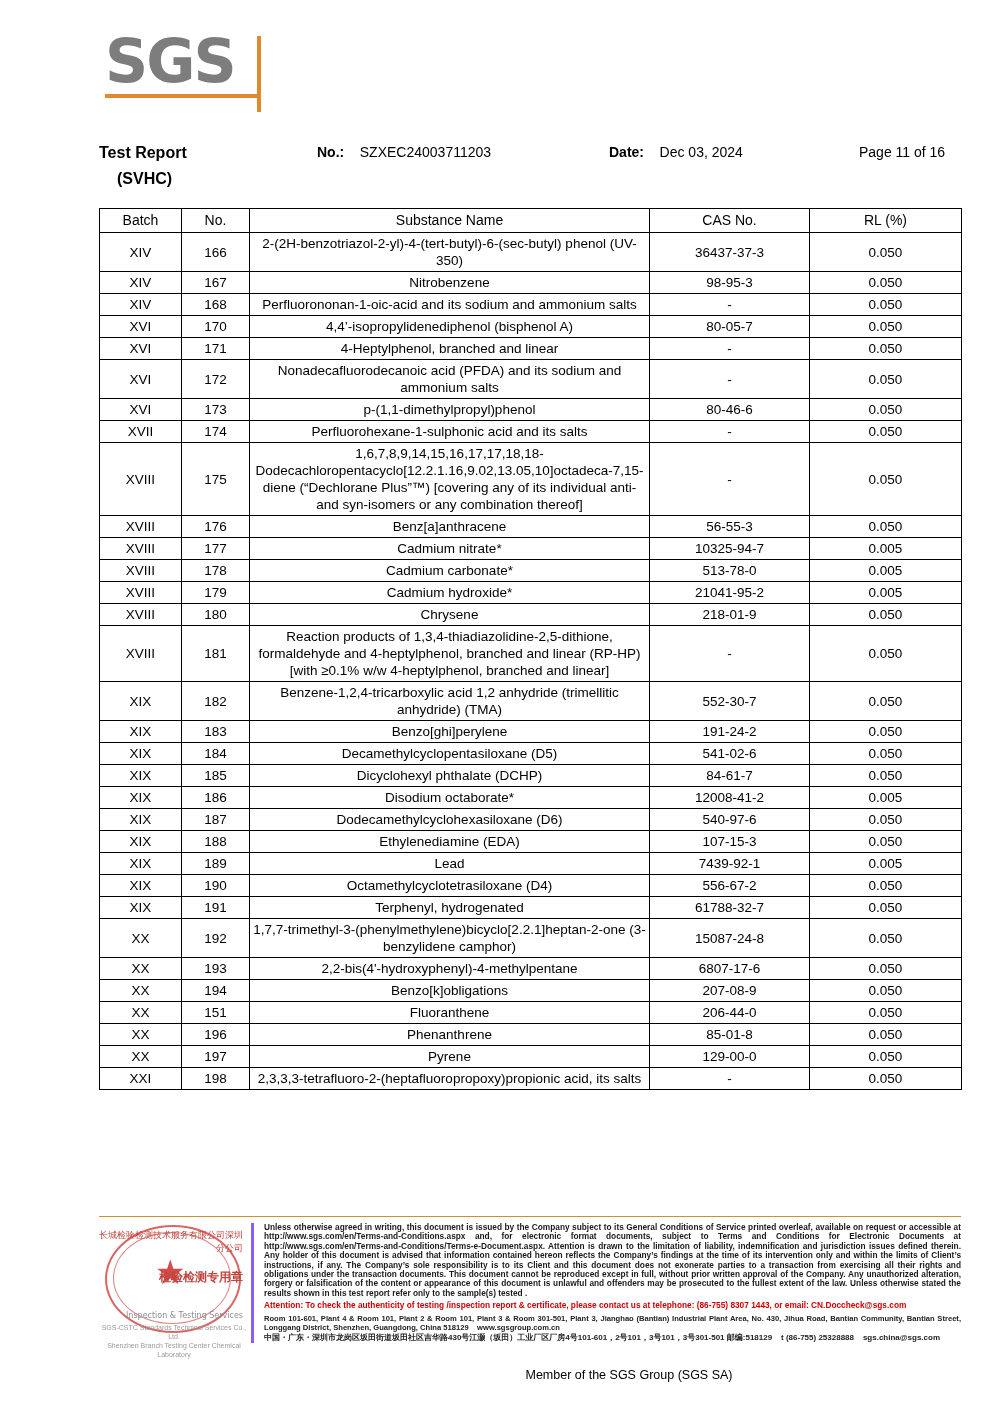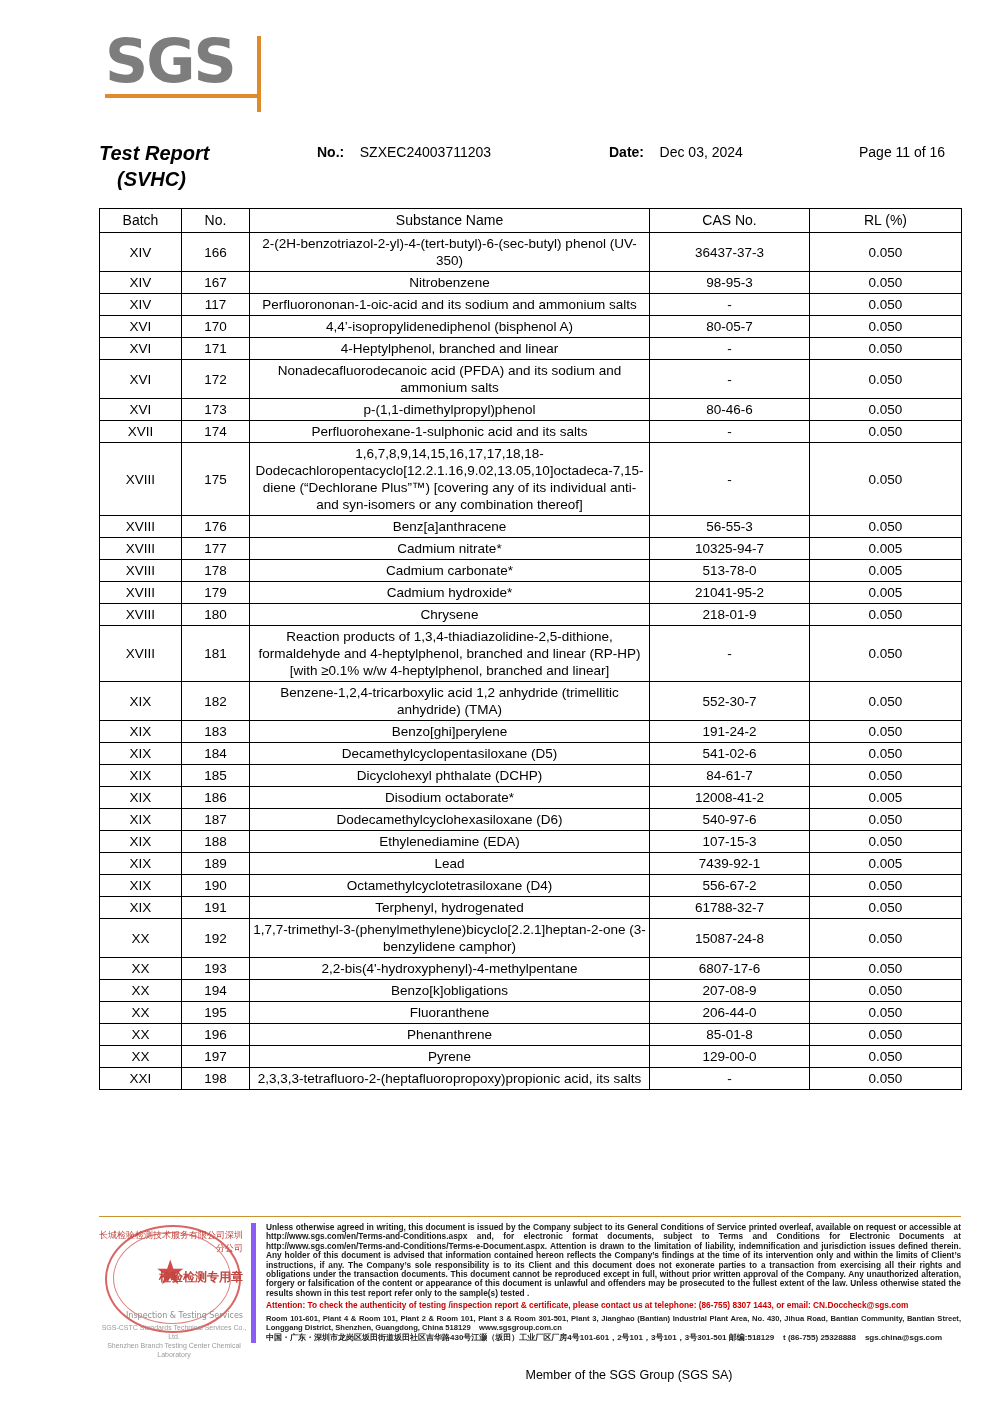--- a/index.html
+++ b/index.html
@@ -59,25 +59,24 @@
   
   .title-row {
     position: relative;
     height: 56px;
     margin-top: 14px;
   }
   .report-title {
     position: absolute;
     left: 0;
     top: 0;
-    font-size: 20px;
+    font-size: 16px;
     font-weight: bold;
     line-height: 26px;
     width: 200px;
-    font-style: italic;
   }
   .report-title .l2 { padding-left: 18px; display:block; }
   .meta {
     position: absolute;
     top: 4px;
     font-size: 14px;
   }
   .meta .lbl { font-weight: bold; }
   .meta-no { left: 218px; }
   .meta-date { left: 510px; }
@@ -169,21 +168,21 @@
     left: 0; top: 100px;
     width: 150px;
     text-align: center;
     font-size: 7px;
     color: #9a9a9a;
     line-height: 9px;
   }
   .legal {
     flex: 1 1 auto;
     padding-left: 10px;
-    border-left: 5px solid #8b5cf6;
+    border-left: 3px solid #8b5cf6;
   }
   .legal p {
     margin: 0;
     font-size: 8.3px;
     line-height: 9.4px;
     color: #1a1a1a;
     text-align: justify;
     font-family: "Liberation Sans", sans-serif;
     font-weight: bold;
   }
@@ -273,21 +272,21 @@
         </tr>
         <tr>
           <td>XIV</td>
           <td>167</td>
           <td>Nitrobenzene</td>
           <td>98-95-3</td>
           <td>0.050</td>
         </tr>
         <tr>
           <td>XIV</td>
-          <td>117</td>
+          <td>168</td>
           <td>Perfluorononan-1-oic-acid and its sodium and ammonium salts</td>
           <td>-</td>
           <td>0.050</td>
         </tr>
         <tr>
           <td>XVI</td>
           <td>170</td>
           <td>4,4’-isopropylidenediphenol (bisphenol A)</td>
           <td>80-05-7</td>
           <td>0.050</td>
@@ -455,21 +454,21 @@
         </tr>
         <tr>
           <td>XX</td>
           <td>194</td>
           <td>Benzo[k]obligations</td>
           <td>207-08-9</td>
           <td>0.050</td>
         </tr>
         <tr>
           <td>XX</td>
-          <td>195</td>
+          <td>151</td>
           <td>Fluoranthene</td>
           <td>206-44-0</td>
           <td>0.050</td>
         </tr>
         <tr>
           <td>XX</td>
           <td>196</td>
           <td>Phenanthrene</td>
           <td>85-01-8</td>
           <td>0.050</td>

